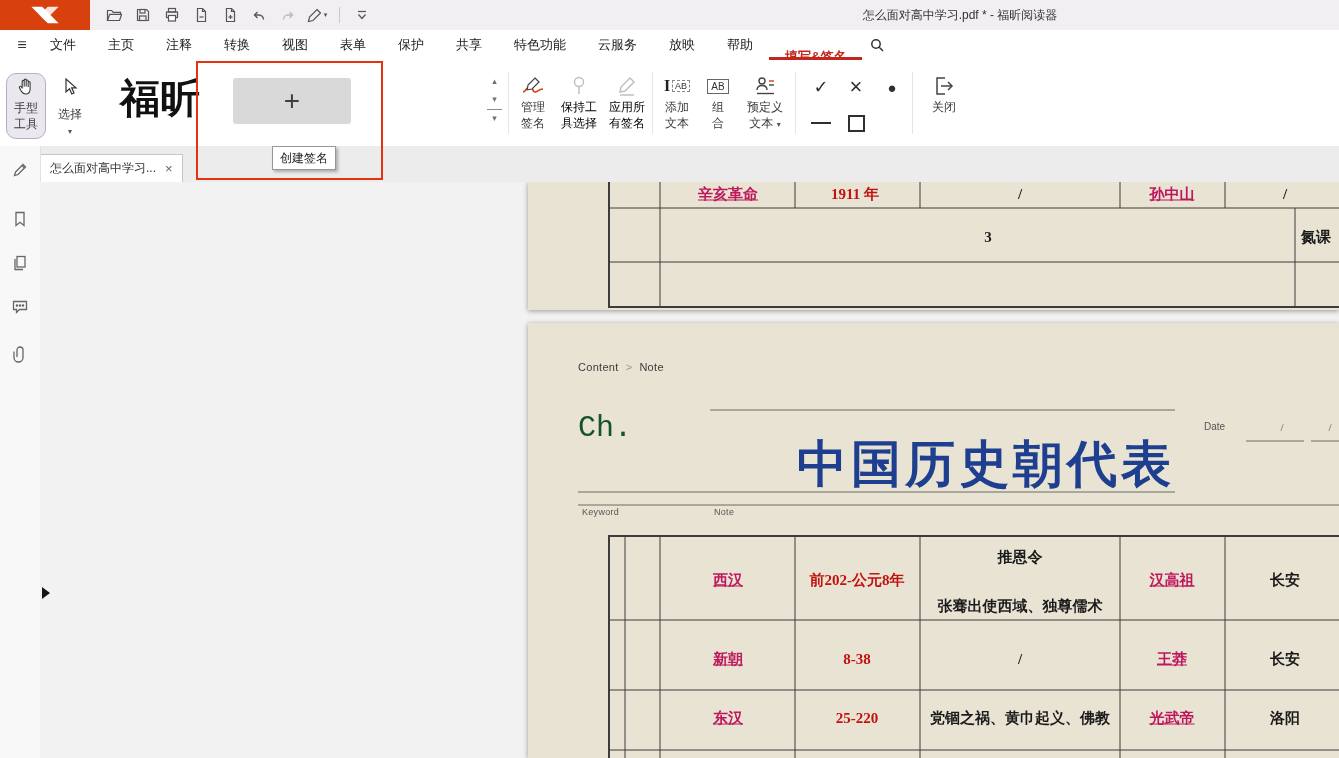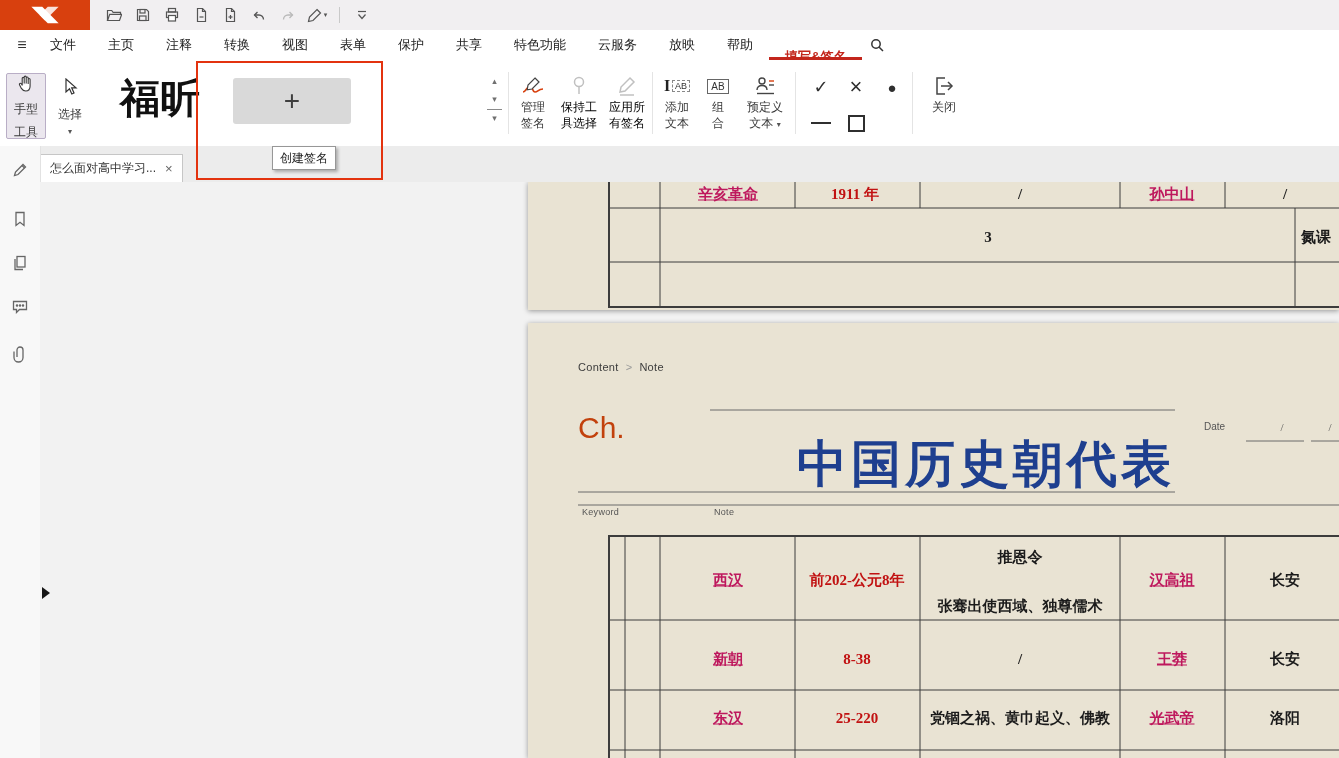--- a/index.html
+++ b/index.html
@@ -21,21 +21,21 @@
   .mitem{padding:0 16px;display:flex;align-items:center;font-size:13px;color:#222;}
   .mitem.active{color:#C3261C;font-weight:bold;box-shadow:inset 0 -3px 0 #C3261C;margin-top:23px;}
   .msearch{width:30px;display:flex;align-items:center;justify-content:center;}
 
   
   .ribbon{position:absolute;left:0;top:60px;width:100%;height:86px;background:#fff;border-bottom:1px solid #e0e0e0;}
   .rbtn{position:absolute;display:flex;flex-direction:column;align-items:center;gap:1px;}
   .icw{height:26px;display:flex;align-items:center;justify-content:center;}
   .blabel{font-size:12px;line-height:15px;color:#3a3a3a;text-align:center;white-space:nowrap;}
   .caret{font-size:8px;color:#555;line-height:8px;}
-  .sel{background:#ebe7ee;border:1px solid #b9aec6;border-radius:2px;gap:8px;}
+  .sel{background:#ebe7ee;border:1px solid #b9aec6;border-radius:10px;}
   .grayed .blabel{color:#000000;}
   .vsep{position:absolute;top:12px;height:62px;width:1px;background:#e4e4e4;}
   .b-hand{left:6px;top:13px;width:38px;height:64px;}
   .b-select{left:50px;top:14px;width:40px;height:62px;justify-content:space-between;}
   .sig-sample{position:absolute;left:96px;top:12px;width:128px;height:52px;display:flex;align-items:center;justify-content:center;
               font-family:"Liberation Serif",serif;font-size:40px;font-weight:bold;color:#111;}
   .sig-plus{position:absolute;left:233px;top:18px;width:118px;height:46px;background:#d9d9d9;border-radius:3px;
             display:flex;align-items:center;justify-content:center;font-size:28px;font-weight:300;color:#3f3f3f;}
   .spin{position:absolute;left:487px;top:13px;display:flex;flex-direction:column;gap:3px;}
   .spin span{width:15px;height:15px;display:flex;align-items:center;justify-content:center;font-size:9px;color:#707070;}
@@ -79,21 +79,21 @@
   .page2{top:141px;height:435px;}
   .grid{position:absolute;left:0;top:0;}
   .ct{position:absolute;transform:translate(-50%,-50%);font-family:"Liberation Serif",serif;font-size:15px;
       font-weight:600;color:#1b1b1b;white-space:nowrap;}
   .blue{color:#be185d;text-decoration:underline;}
   .red{color:#C11212;}
   .pdf-title{position:absolute;left:458px;top:141px;transform:translate(-50%,-50%);font-family:"Liberation Serif",serif;
              font-size:50px;font-weight:bold;color:#1E3F8F;letter-spacing:4px;white-space:nowrap;}
   .crumb{position:absolute;left:50px;top:38px;font-size:11px;color:#3c3c3c;letter-spacing:.3px;display:flex;gap:7px;}
   .crumb .sep{color:#999;}
-  .chap{position:absolute;left:50px;top:88px;font-family:Liberation Sans, sans-serif;font-size:30px;color:#c2410c;}
+  .chap{position:absolute;left:50px;top:88px;font-family:Liberation Mono, monospace;font-size:30px;color:#14532d;}
   .datelbl{position:absolute;left:676px;top:98px;font-size:10px;color:#555;}
   .slash{position:absolute;transform:translate(-50%,-50%);font-size:11px;color:#555;font-family:"Liberation Serif",serif;}
   .klbl{position:absolute;font-size:9px;color:#555;letter-spacing:.3px;}
 </style>
 </head>
 <body>
 
 <div id="app">
 
   <div class="titlebar">
@@ -158,20 +158,21 @@
         <span class="tinycaret">▾</span>
       </span>
       <span class="qsep"></span>
       <span class="qi">
         <svg width="14" height="14" viewBox="0 0 14 14" fill="none" stroke="#555" stroke-width="1.2">
             <line x1="3" y1="3.5" x2="11" y2="3.5"></line>
             <polyline points="3.5,6.5 7,10.5 10.5,6.5"></polyline>
           </svg>
       </span>
     </div>
+    <div class="wtitle">怎么面对高中学习.pdf * - 福昕阅读器</div>
   </div>
 
   <div class="menubar">
     <span class="ham">≡</span>
     <span class="mitem">文件</span>
     <span class="mitem">主页</span>
     <span class="mitem">注释</span>
     <span class="mitem">转换</span>
     <span class="mitem">视图</span>
     <span class="mitem">表单</span>

